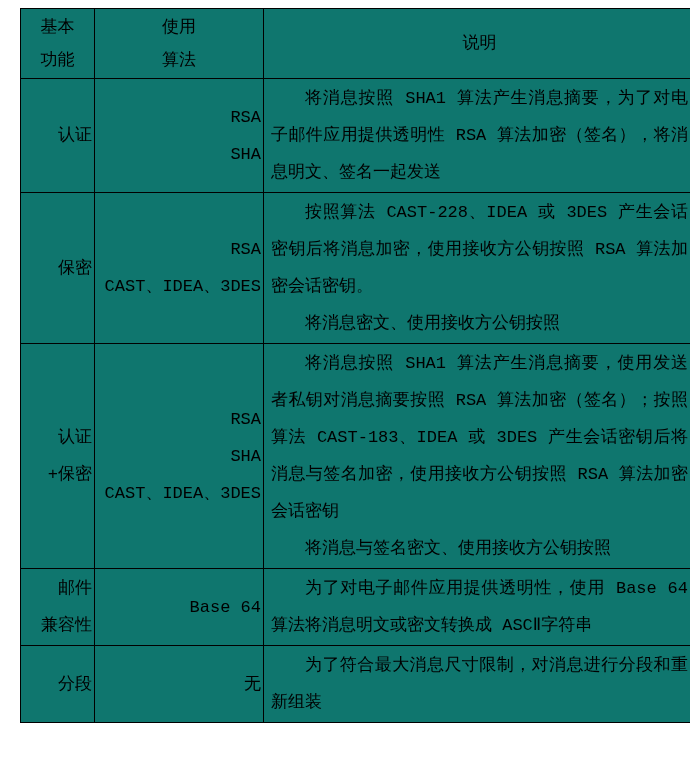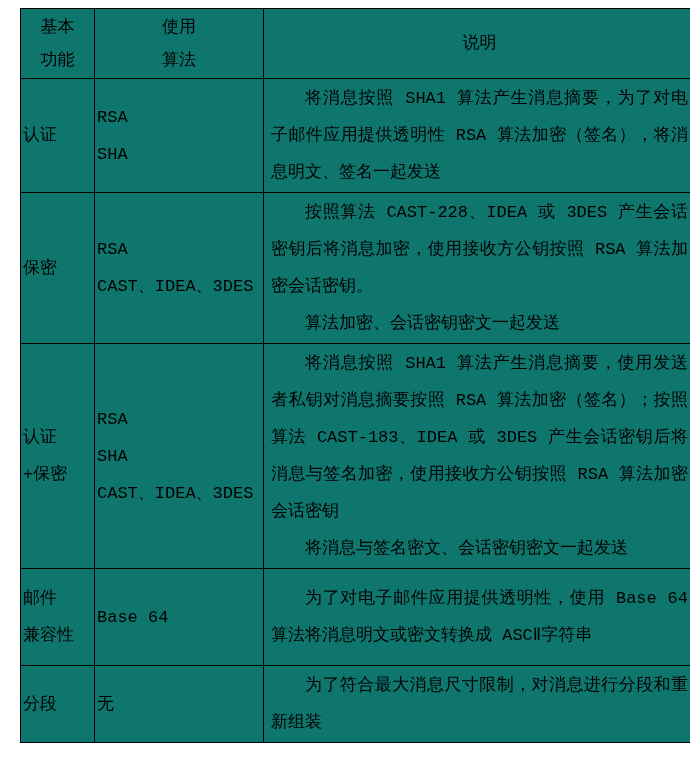--- a/index.html
+++ b/index.html
@@ -36,23 +36,23 @@
     box-sizing: border-box;
     overflow: hidden;
   }
   .tbl th {
     text-align: center;
     line-height: 33px;
     height: 70px;
     padding: 1px 2px;
   }
   td.cell-function, td.cell-algorithm {
-    text-align: left;
+    text-align: right;
     line-height: 37px;
-    padding: 11px 2px;
+    padding: 1px 2px;
   }
   td.cell-description {
     text-align: justify;
     line-height: 37px;
     padding: 1px 7px;
   }
   td.cell-description p {
     margin: 0;
     text-indent: 2em;
   }
@@ -98,36 +98,36 @@
         <tr>
           <td class="cell-function">
             <div>保密</div>
           </td>
           <td class="cell-algorithm">
             <div>RSA</div>
             <div>CAST、IDEA、3DES</div>
           </td>
           <td class="cell-description">
             <p>按照算法 CAST-228、IDEA 或 3DES 产生会话密钥后将消息加密，使用接收方公钥按照 RSA 算法加密会话密钥。</p>
-            <p>算法加密、会话密钥密文一起发送</p>
+            <p>将消息密文、使用接收方公钥按照</p>
           </td>
         </tr>
         <tr>
           <td class="cell-function">
             <div>认证</div>
             <div>+保密</div>
           </td>
           <td class="cell-algorithm">
             <div>RSA</div>
             <div>SHA</div>
             <div>CAST、IDEA、3DES</div>
           </td>
           <td class="cell-description">
             <p>将消息按照 SHA1 算法产生消息摘要，使用发送者私钥对消息摘要按照 RSA 算法加密（签名）；按照算法 CAST-183、IDEA 或 3DES 产生会话密钥后将消息与签名加密，使用接收方公钥按照 RSA 算法加密会话密钥</p>
-            <p>将消息与签名密文、会话密钥密文一起发送</p>
+            <p>将消息与签名密文、使用接收方公钥按照</p>
           </td>
         </tr>
         <tr>
           <td class="cell-function">
             <div>邮件</div>
             <div>兼容性</div>
           </td>
           <td class="cell-algorithm">
             <div>Base 64</div>
           </td>

